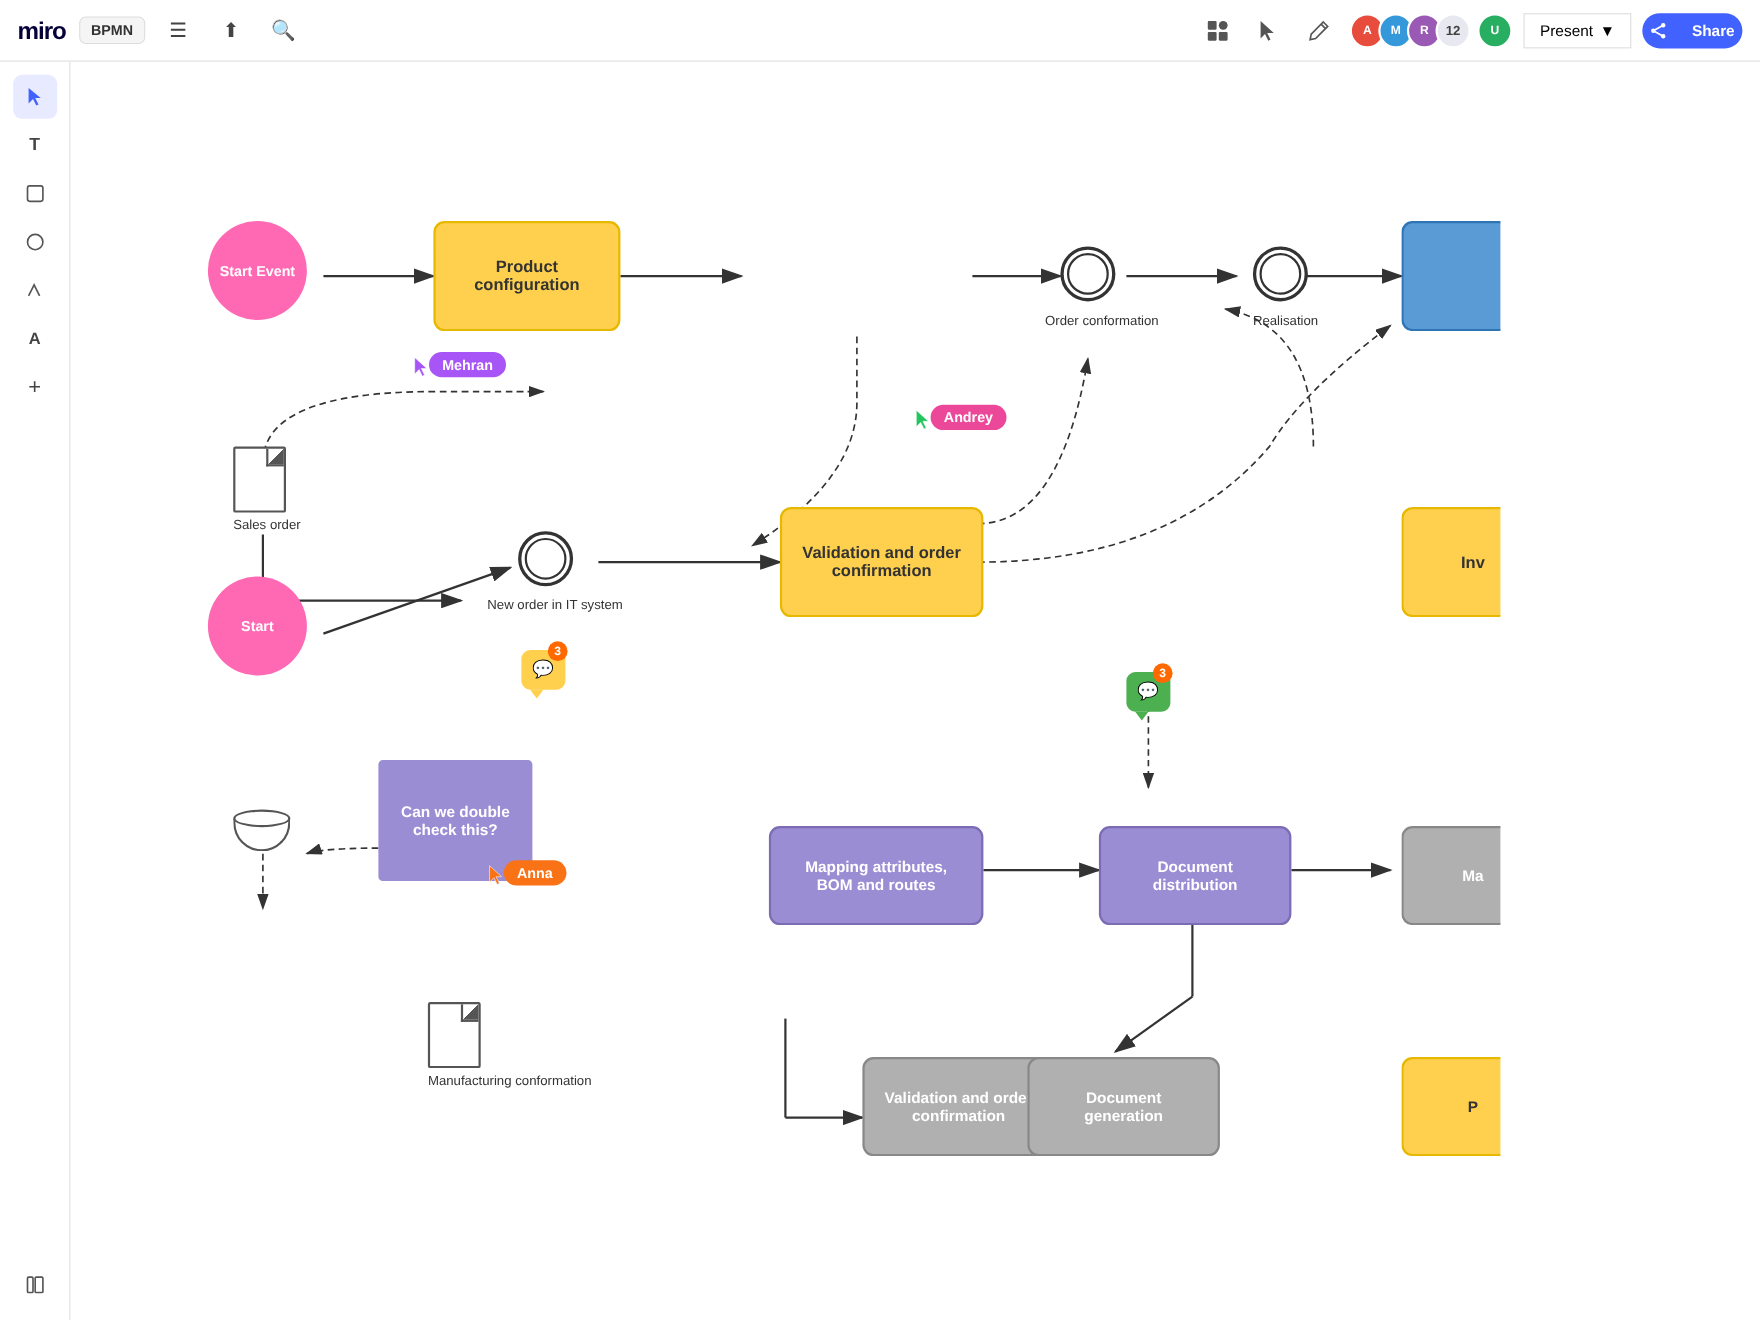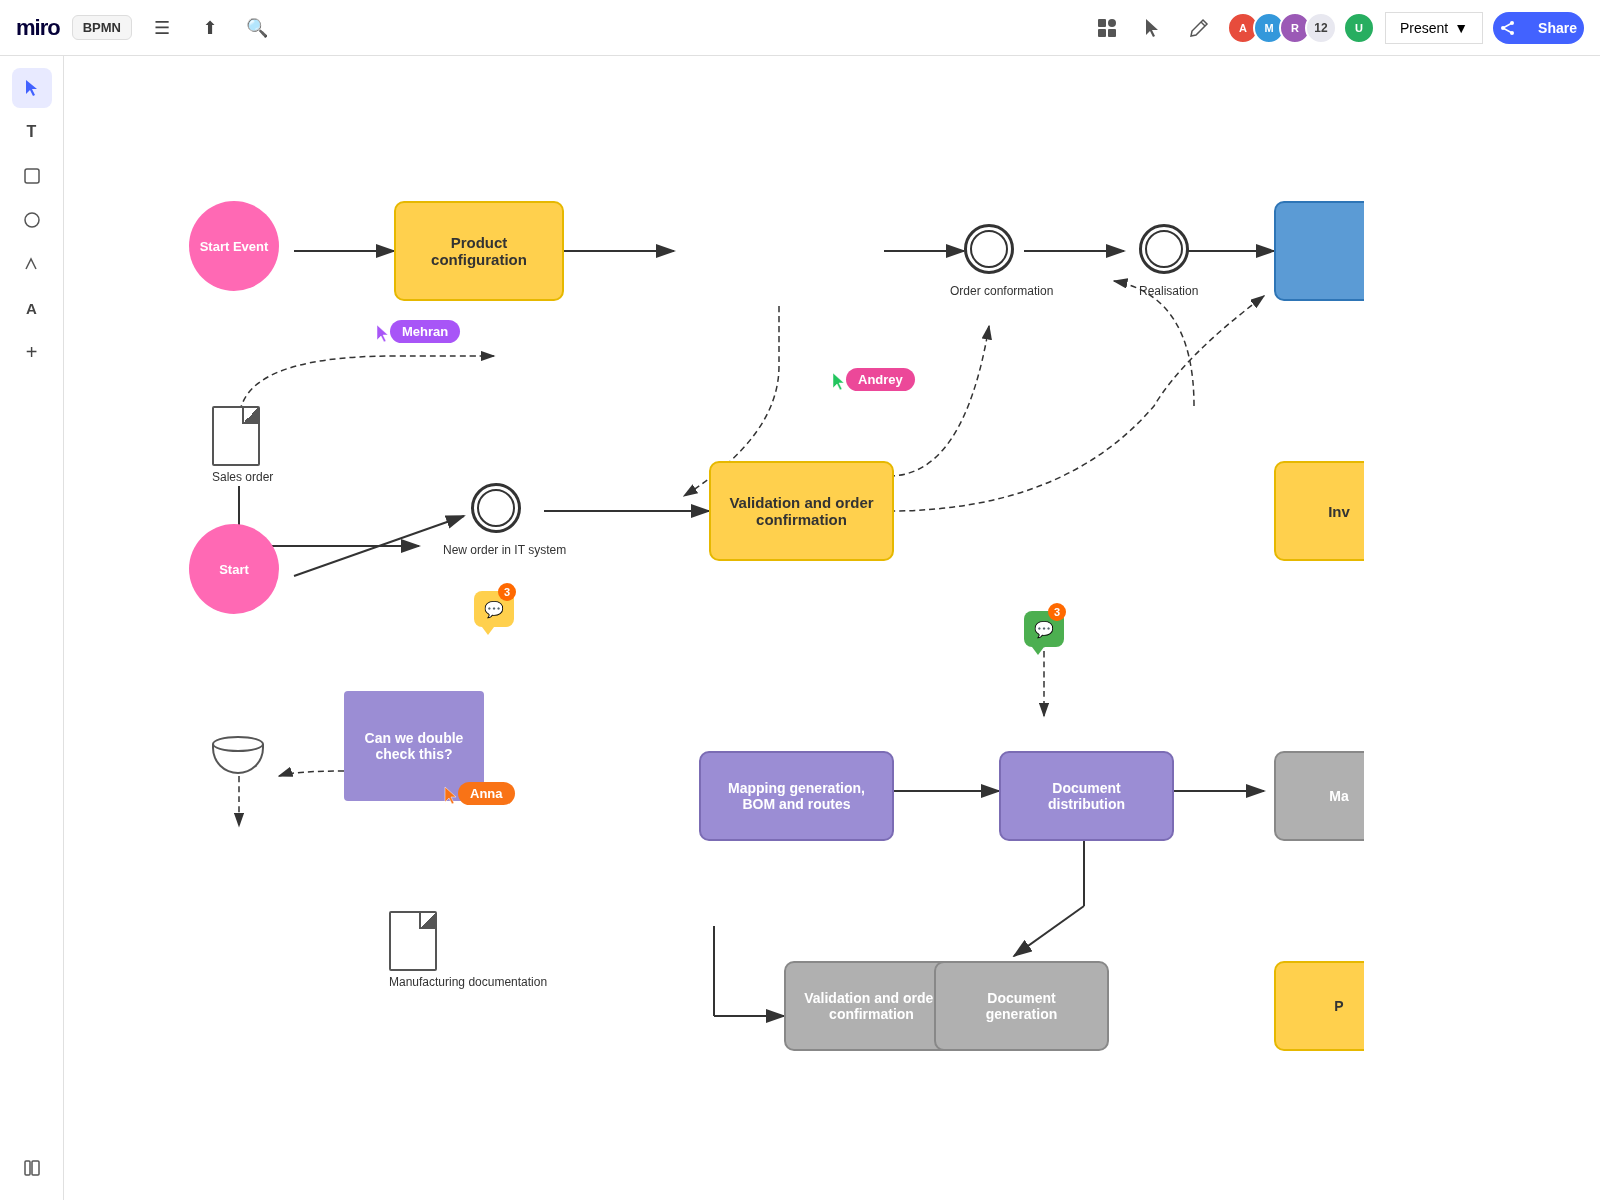--- a/index.html
+++ b/index.html
@@ -440,21 +440,21 @@
 
     <div class="bpmn-element" style="left:270px; top:635px; width:144px; height:110px;margin-left:10px;">
       <div class="sticky-purple" style="width:140px; height:110px;">
         <span style="white-space:pre-line;">Can we double
 check this?</span>
       </div>
     </div>
 
     <div class="bpmn-element" style="left:635px; top:695px; width:195px; height:90px;">
       <div class="task-purple" style="width:195px; height:90px;">
-        <span style="white-space:pre-line;">Mapping generation,
+        <span style="white-space:pre-line;">Mapping attributes,
 BOM and routes</span>
       </div>
     </div>
 
     <div class="bpmn-element" style="left:935px; top:695px; width:175px; height:90px;">
       <div class="task-purple" style="width:175px; height:90px;">
         <span style="white-space:pre-line;">Document
 distribution</span>
       </div>
     </div>
@@ -481,21 +481,21 @@
 
     <div class="bpmn-element" style="left:1210px; top:905px; width:90px; height:90px; overflow:hidden;">
       <div class="task-yellow-partial" style="width:130px; height:90px;">
         <span>P</span>
       </div>
     </div>
 
     <div class="bpmn-element" style="left:325px; top:855px; text-align:center;">
       <div class="doc-icon"></div>
       <div class="doc-label">Manufacturing
-documentation</div>
+conformation</div>
     </div>
 
     <div style="position:absolute; left:310px; top:268px;">
       <svg width="18" height="20" viewBox="0 0 18 20" style="display:block;">
         <path d="M3 1 L3 16 L7 12 L10 18 L12 17 L9 11 L14 11 Z" fill="#a855f7" stroke="#fff" stroke-width="0.5"></path>
       </svg>
       <div class="cursor-label" style="background:#a855f7; top:-4px; left:16px; position:absolute;">Mehran</div>
     </div>
 
     <div style="position:absolute; left:766px; top:316px;">

